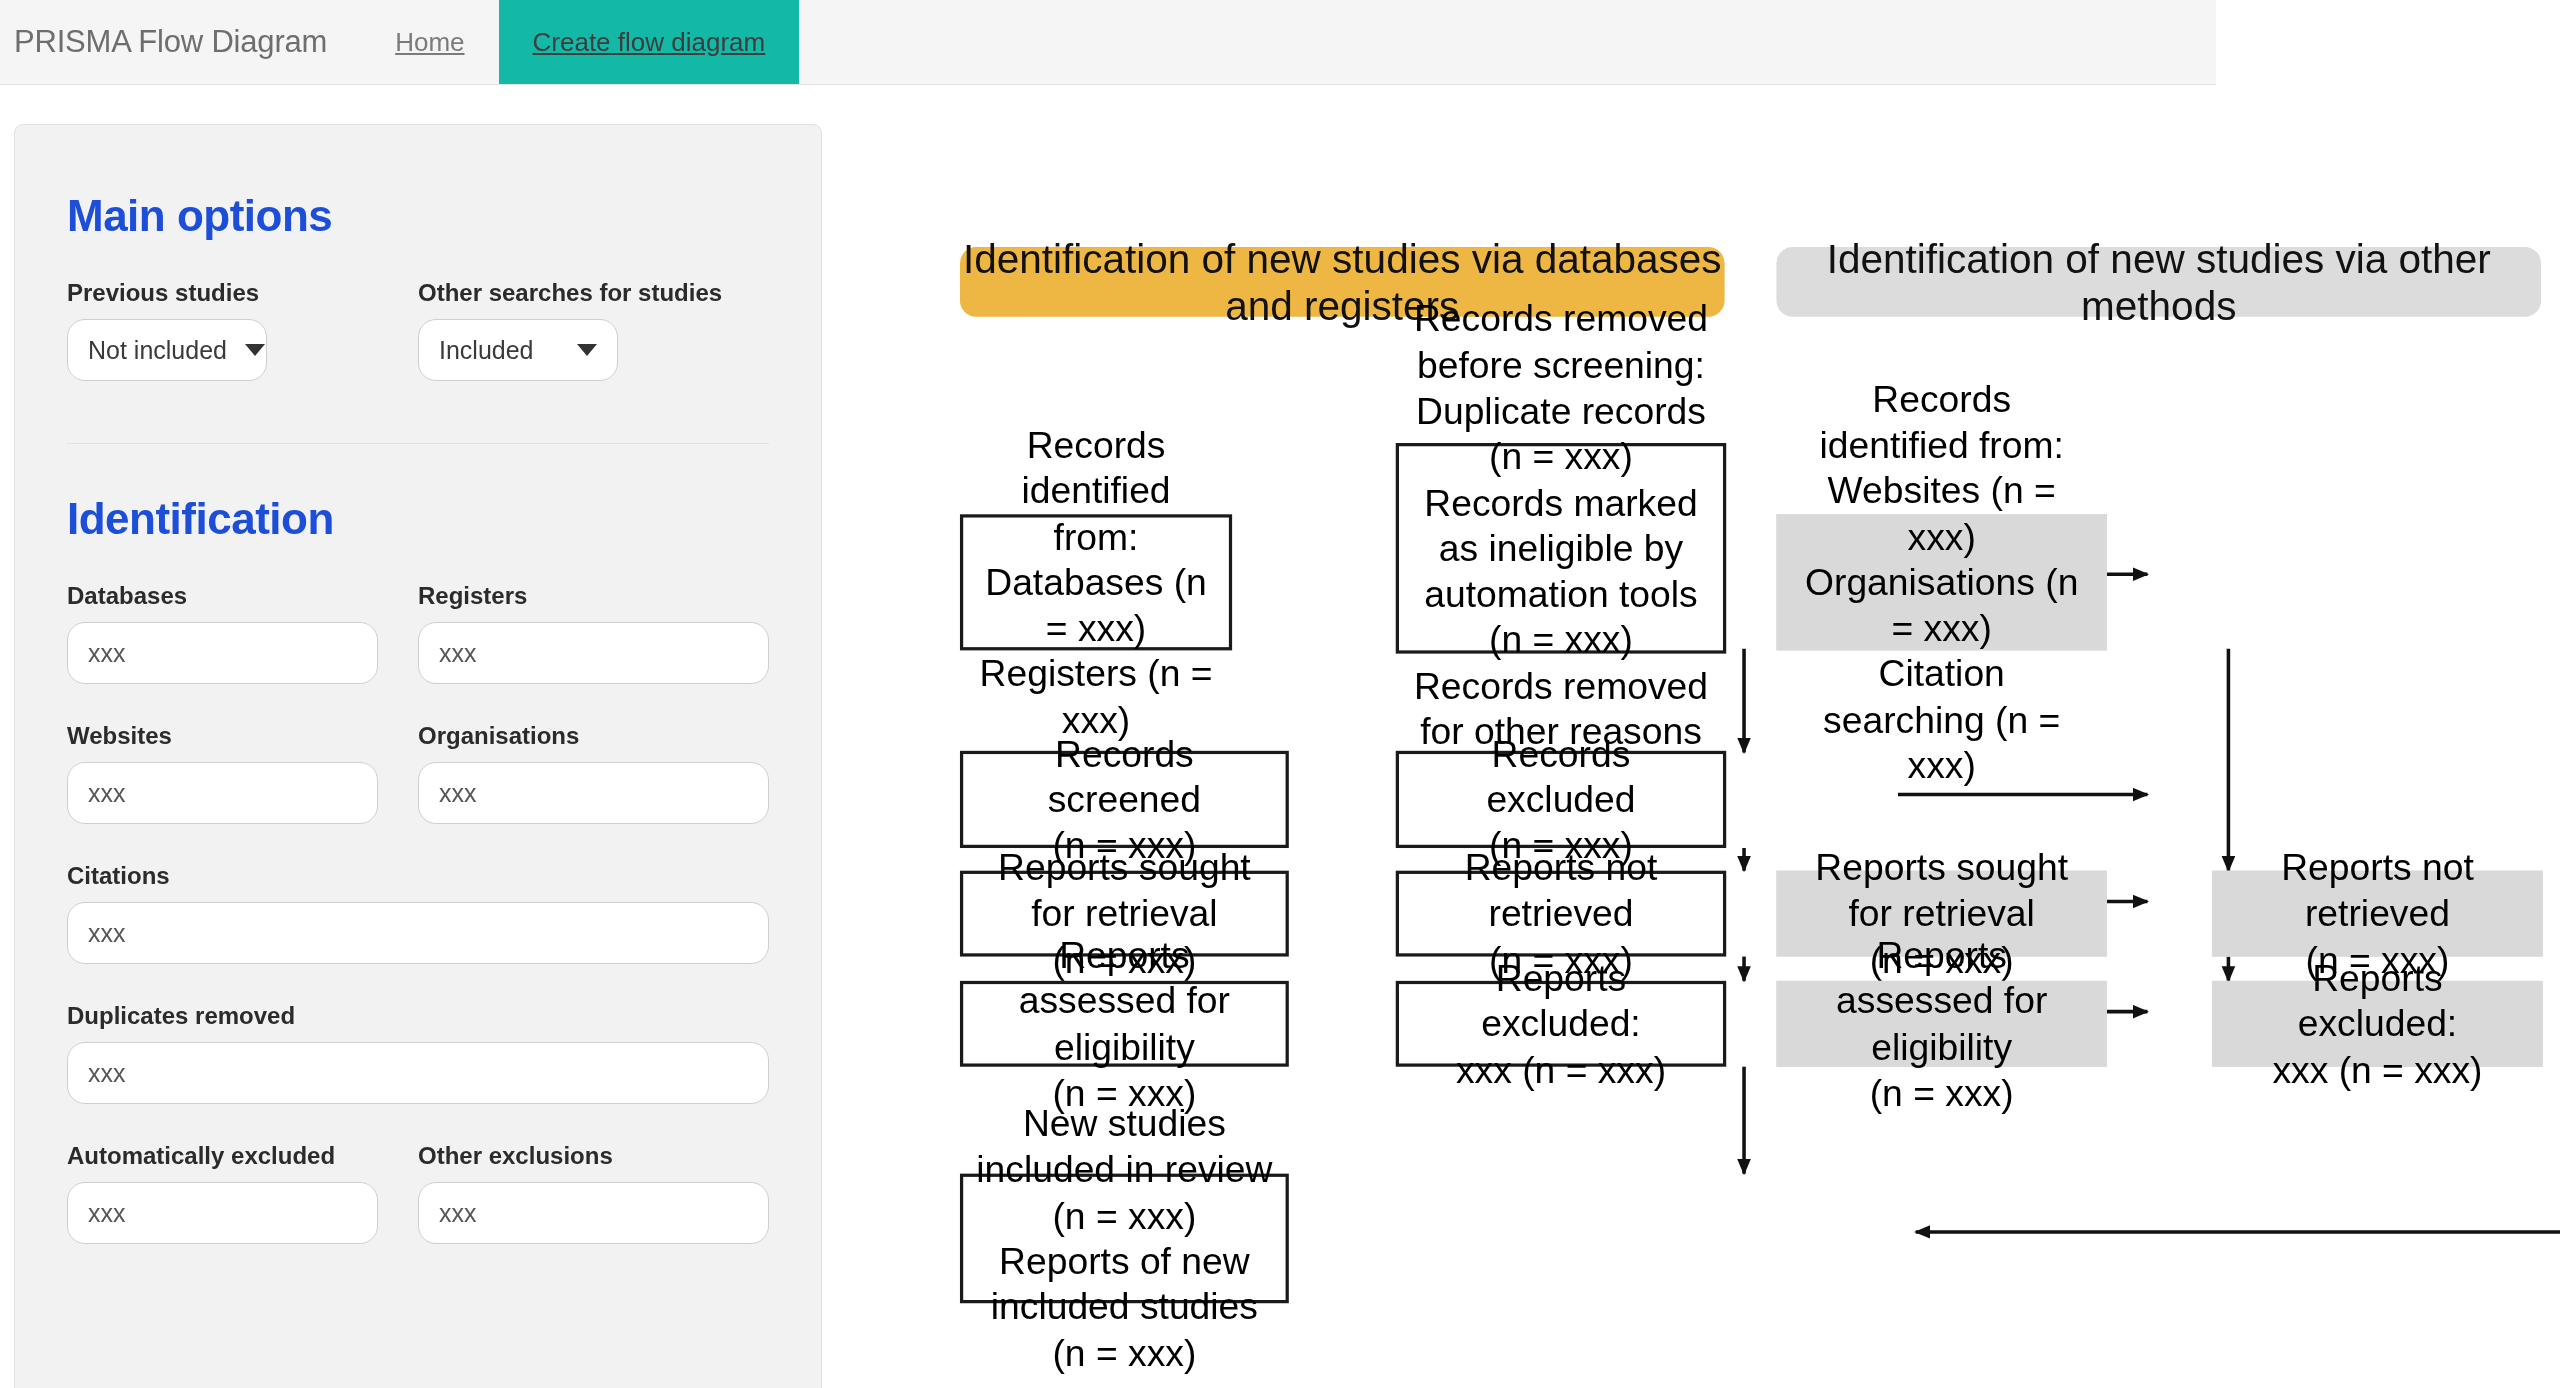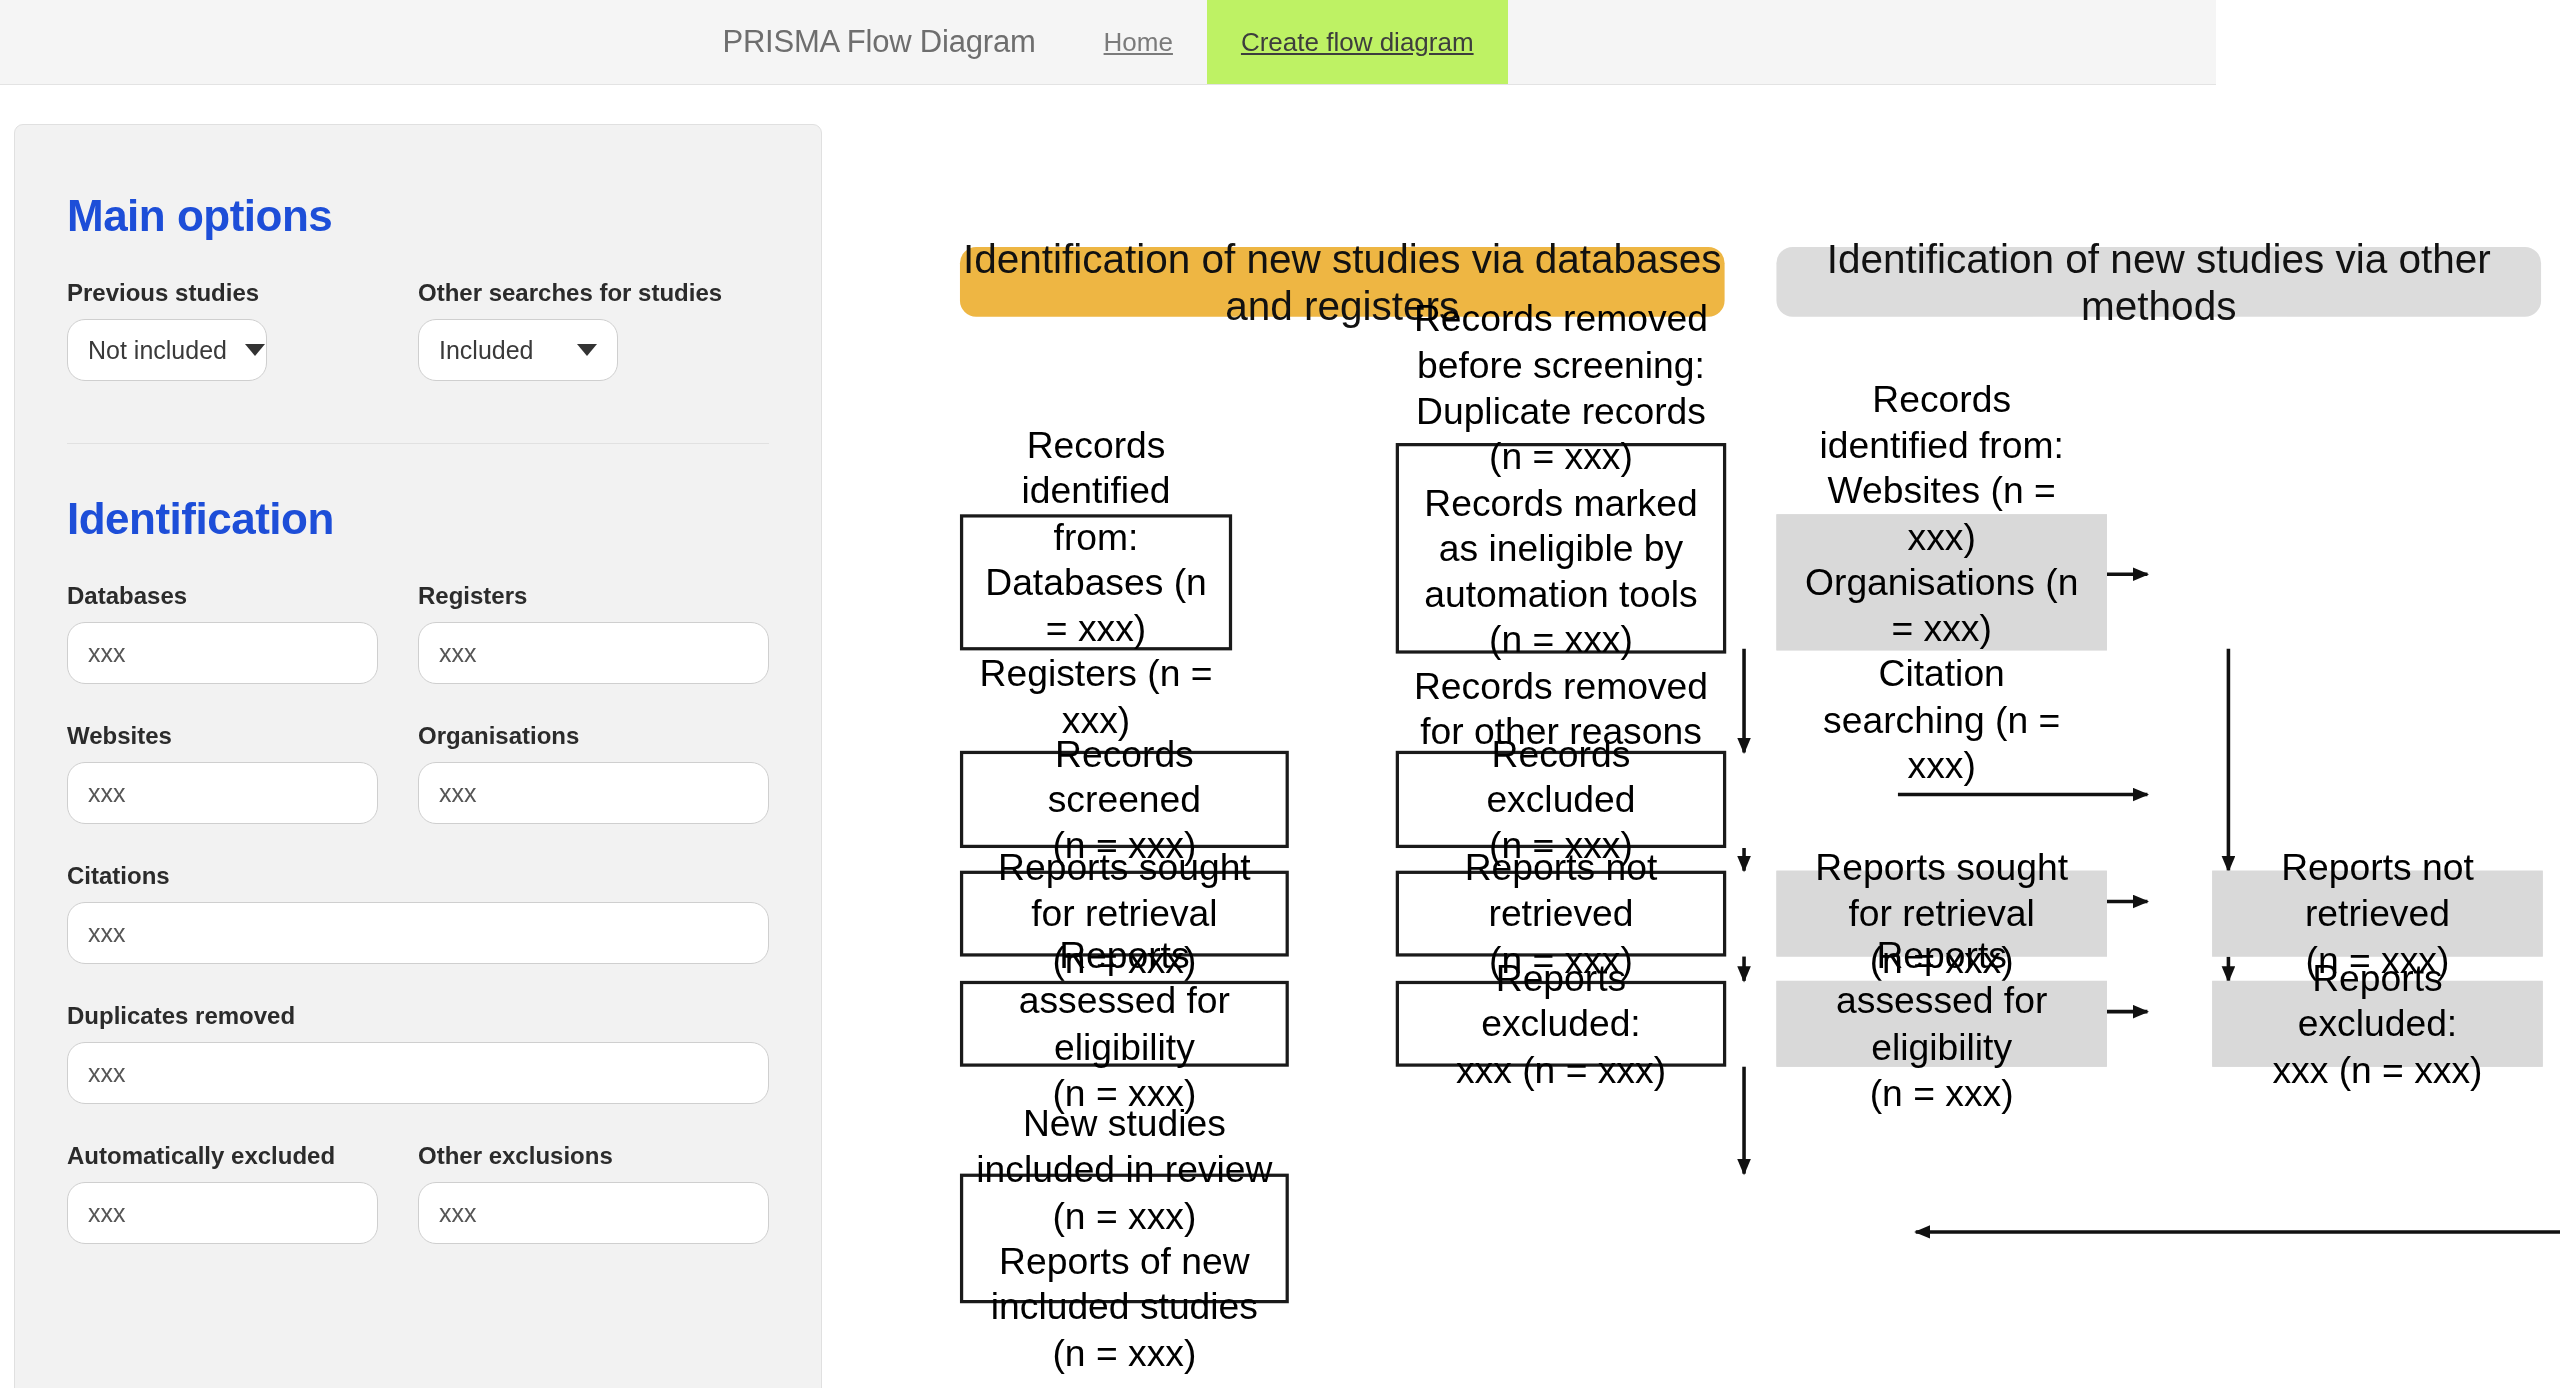--- a/index.html
+++ b/index.html
@@ -10,41 +10,41 @@
     background: #ffffff;
     font-family: "Liberation Sans", sans-serif;
   }
 
   
   #navbar {
     position: absolute; top: 0; left: 0;
     width: 2216px; height: 85px;
     background: #f5f5f5;
     border-bottom: 1px solid #e3e3e3;
-    display: flex; align-items: stretch; justify-content: center;
+    display: flex; align-items: stretch;
   }
   #brand {
     display: flex; align-items: center;
     padding: 0 34px 0 14px;
     font-size: 31px;
     color: #6e6e6e;
     white-space: nowrap;
     letter-spacing: -0.2px;
   }
   .navtab {
     display: flex; align-items: center;
     padding: 0 34px;
     font-size: 26px;
     color: #7b7b7b;
     white-space: nowrap;
     cursor: pointer;
     text-decoration: underline;
   }
   .navtab.active {
-    background: #bef264;
+    background: #14b8a6;
     color: #3d3d3d;
   }
 
   
   #options-panel {
     position: absolute;
     left: 14px; top: 124px;
     width: 808px; height: 1275px;
     background: #f2f2f2;
     border: 1px solid #e0e0e0;

